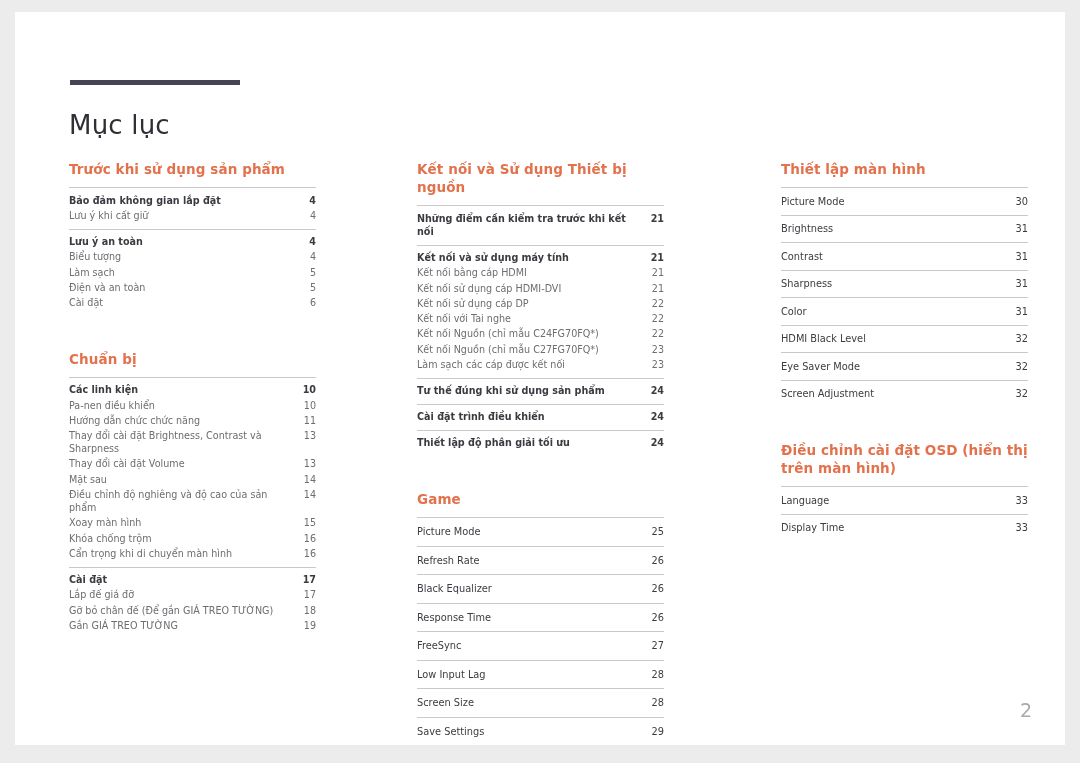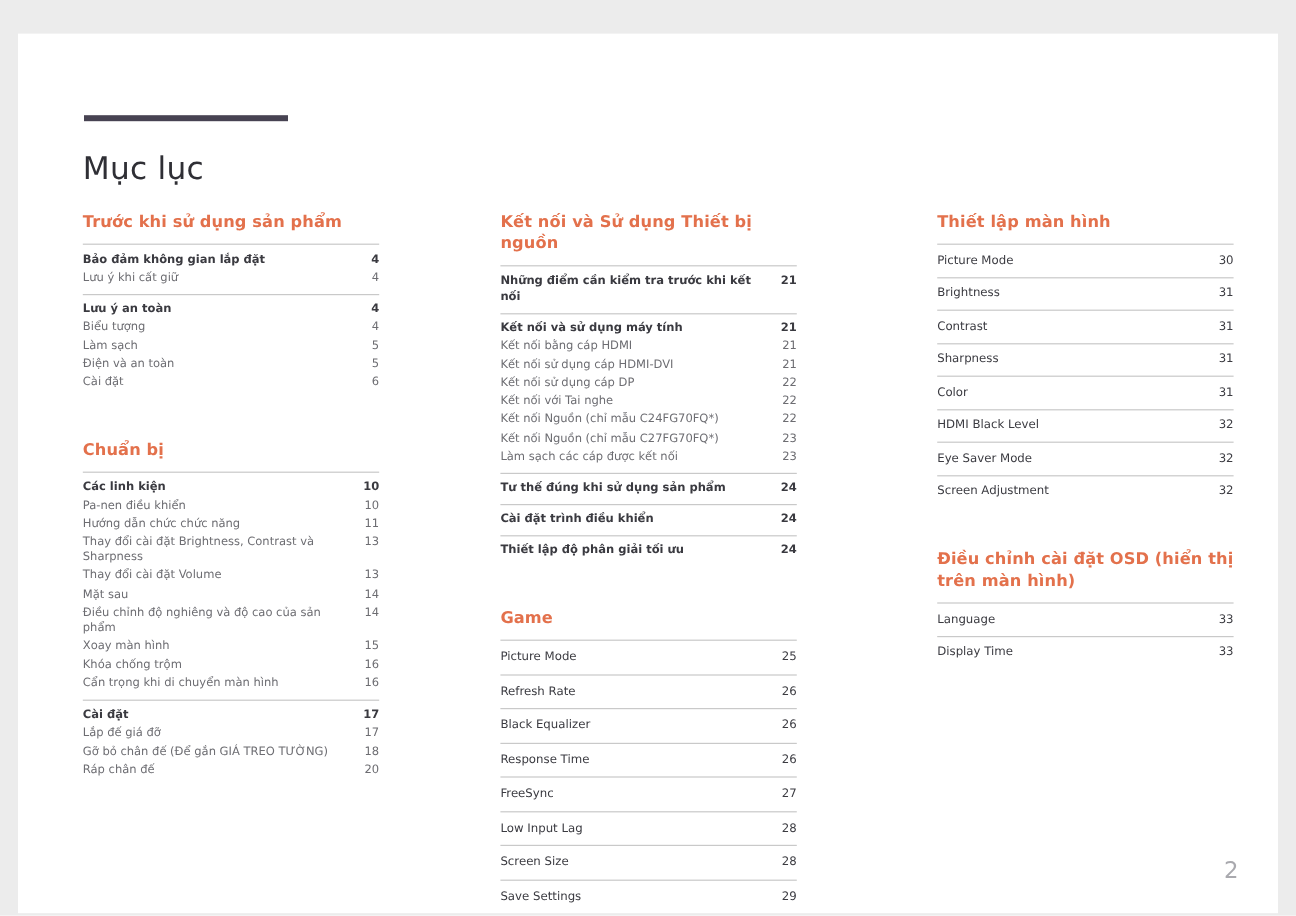--- a/index.html
+++ b/index.html
@@ -11,21 +11,21 @@
     width: 1080px;
     height: 763px;
     background: #ececec;
     font-family: "DejaVu Sans", "Liberation Sans", sans-serif;
     overflow: hidden;
   }
 
   .page {
     position: absolute;
     left: 15px;
-    top: 28px;
+    top: 12px;
     width: 1050px;
     height: 733px;
     background: #ffffff;
     box-sizing: border-box;
   }
 
   
   .title-rule {
     position: absolute;
     left: 55px;
@@ -236,22 +236,22 @@
               </div>
               <div class="entry">
                 <span class="label">Lắp đế giá đỡ</span>
                 <span class="pageno">17</span>
               </div>
               <div class="entry">
                 <span class="label">Gỡ bỏ chân đế (Để gắn GIÁ TREO TƯỜNG)</span>
                 <span class="pageno">18</span>
               </div>
               <div class="entry">
-                <span class="label">Ráp chân đế</span>
-                <span class="pageno">20</span>
+                <span class="label">Gắn GIÁ TREO TƯỜNG</span>
+                <span class="pageno">19</span>
               </div>
             </div>
           </div>
         </div>
       </div>
       <div class="col col-2">
         <div class="section">
           <div class="section-title">Kết nối và Sử dụng Thiết bị nguồn</div>
           <div class="blocks">
             <div class="block">

